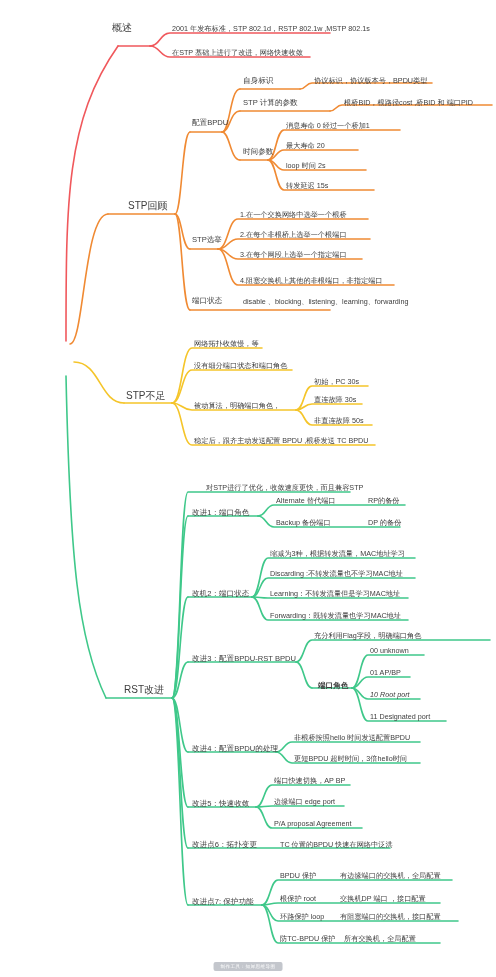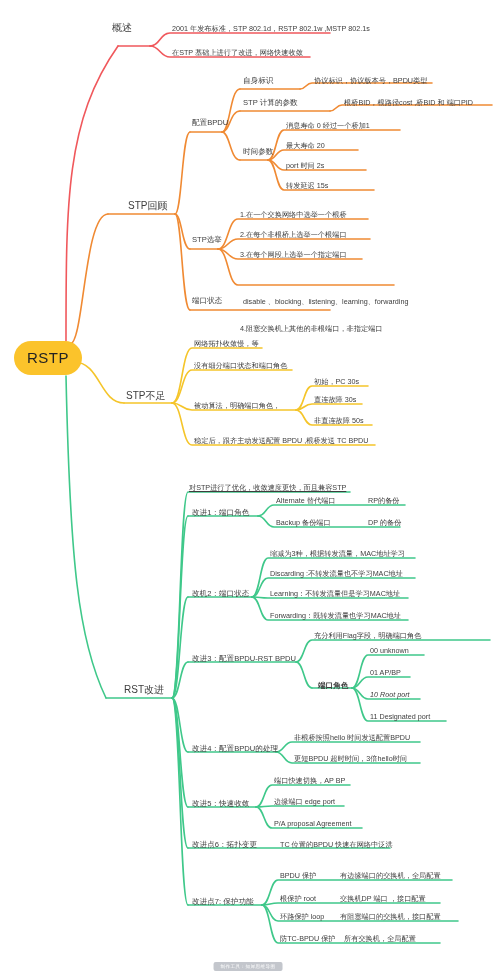--- a/index.html
+++ b/index.html
@@ -141,21 +141,20 @@
 
         <path d="M188,905 L262,905"></path>
         <path d="M262,905 C270,905 270,880 278,880 L452,880"></path>
         <path d="M262,905 C270,905 270,903 278,903 L440,903"></path>
         <path d="M262,905 C270,905 270,921 278,921 L458,921"></path>
         <path d="M262,905 C270,905 270,943 278,943 L440,943"></path>
       </g>
     </g>
   </svg>
 
-  <div class="node root">RSTP</div>
 
   <div class="node l1" style="left:112px;top:22px;">概述</div>
   <div class="node leaf" style="left:172px;top:25px;">2001 年发布标准，STP 802.1d，RSTP 802.1w ,MSTP 802.1s</div>
   <div class="node leaf" style="left:172px;top:49px;">在STP 基础上进行了改进，网络快速收敛</div>
 
   <div class="node l1" style="left:128px;top:200px;">STP回顾</div>
 
   <div class="node l2" style="left:192px;top:119px;">配置BPDU</div>
   <div class="node l2" style="left:192px;top:236px;">STP选举</div>
   <div class="node l2" style="left:192px;top:297px;">端口状态</div>
@@ -163,40 +162,40 @@
 
   <div class="node l2" style="left:243px;top:77px;">自身标识</div>
   <div class="node leaf" style="left:314px;top:77px;">协议标识，协议版本号，BPDU类型</div>
 
   <div class="node l2" style="left:243px;top:99px;">STP 计算的参数</div>
   <div class="node leaf" style="left:344px;top:99px;">根桥BID，根路径cost ,桥BID 和 端口PID</div>
 
   <div class="node l2" style="left:243px;top:148px;">时间参数</div>
   <div class="node leaf" style="left:286px;top:122px;">消息寿命 0 经过一个桥加1</div>
   <div class="node leaf" style="left:286px;top:142px;">最大寿命 20</div>
-  <div class="node leaf" style="left:286px;top:162px;">port 时间 2s</div>
+  <div class="node leaf" style="left:286px;top:162px;">loop 时间 2s</div>
   <div class="node leaf" style="left:286px;top:182px;">转发延迟 15s</div>
 
   <div class="node leaf" style="left:240px;top:211px;">1.在一个交换网络中选举一个根桥</div>
   <div class="node leaf" style="left:240px;top:231px;">2.在每个非根桥上选举一个根端口</div>
   <div class="node leaf" style="left:240px;top:251px;">3.在每个网段上选举一个指定端口</div>
-  <div class="node leaf" style="left:240px;top:277px;margin-top:48px;">4.阻塞交换机上其他的非根端口，非指定端口</div>
+  <div class="node leaf" style="left:240px;top:277px;">4.阻塞交换机上其他的非根端口，非指定端口</div>
 
   <div class="node l1" style="left:126px;top:390px;">STP不足</div>
   <div class="node leaf" style="left:194px;top:340px;">网络拓扑收敛慢，等</div>
   <div class="node leaf" style="left:194px;top:362px;">没有细分端口状态和端口角色</div>
   <div class="node leaf" style="left:194px;top:402px;">被动算法，明确端口角色，</div>
   <div class="node leaf" style="left:314px;top:378px;">初始，PC  30s</div>
   <div class="node leaf" style="left:314px;top:396px;">直连故障 30s</div>
   <div class="node leaf" style="left:314px;top:417px;">非直连故障 50s</div>
   <div class="node leaf" style="left:194px;top:437px;">稳定后，跟齐主动发送配置 BPDU ,根桥发送 TC  BPDU</div>
 
   <div class="node l1" style="left:124px;top:684px;">RST改进</div>
 
-  <div class="node leaf" style="left:189px;top:484px;text-decoration:underline;">对STP进行了优化，收敛速度更快，而且兼容STP</div>
+  <div class="node leaf" style="left:206px;top:484px;">对STP进行了优化，收敛速度更快，而且兼容STP</div>
 
   <div class="node l2" style="left:192px;top:509px;">改进1：端口角色</div>
   <div class="node leaf" style="left:276px;top:497px;">Alternate 替代端口</div>
   <div class="node leaf" style="left:368px;top:497px;">RP的备份</div>
   <div class="node leaf" style="left:276px;top:519px;">Backup 备份端口</div>
   <div class="node leaf" style="left:368px;top:519px;">DP 的备份</div>
 
   <div class="node l2" style="left:192px;top:590px;">改机2：端口状态</div>
   <div class="node leaf" style="left:270px;top:550px;">缩减为3种，根据转发流量，MAC地址学习</div>
   <div class="node leaf" style="left:270px;top:570px;">Discarding :不转发流量也不学习MAC地址</div>

